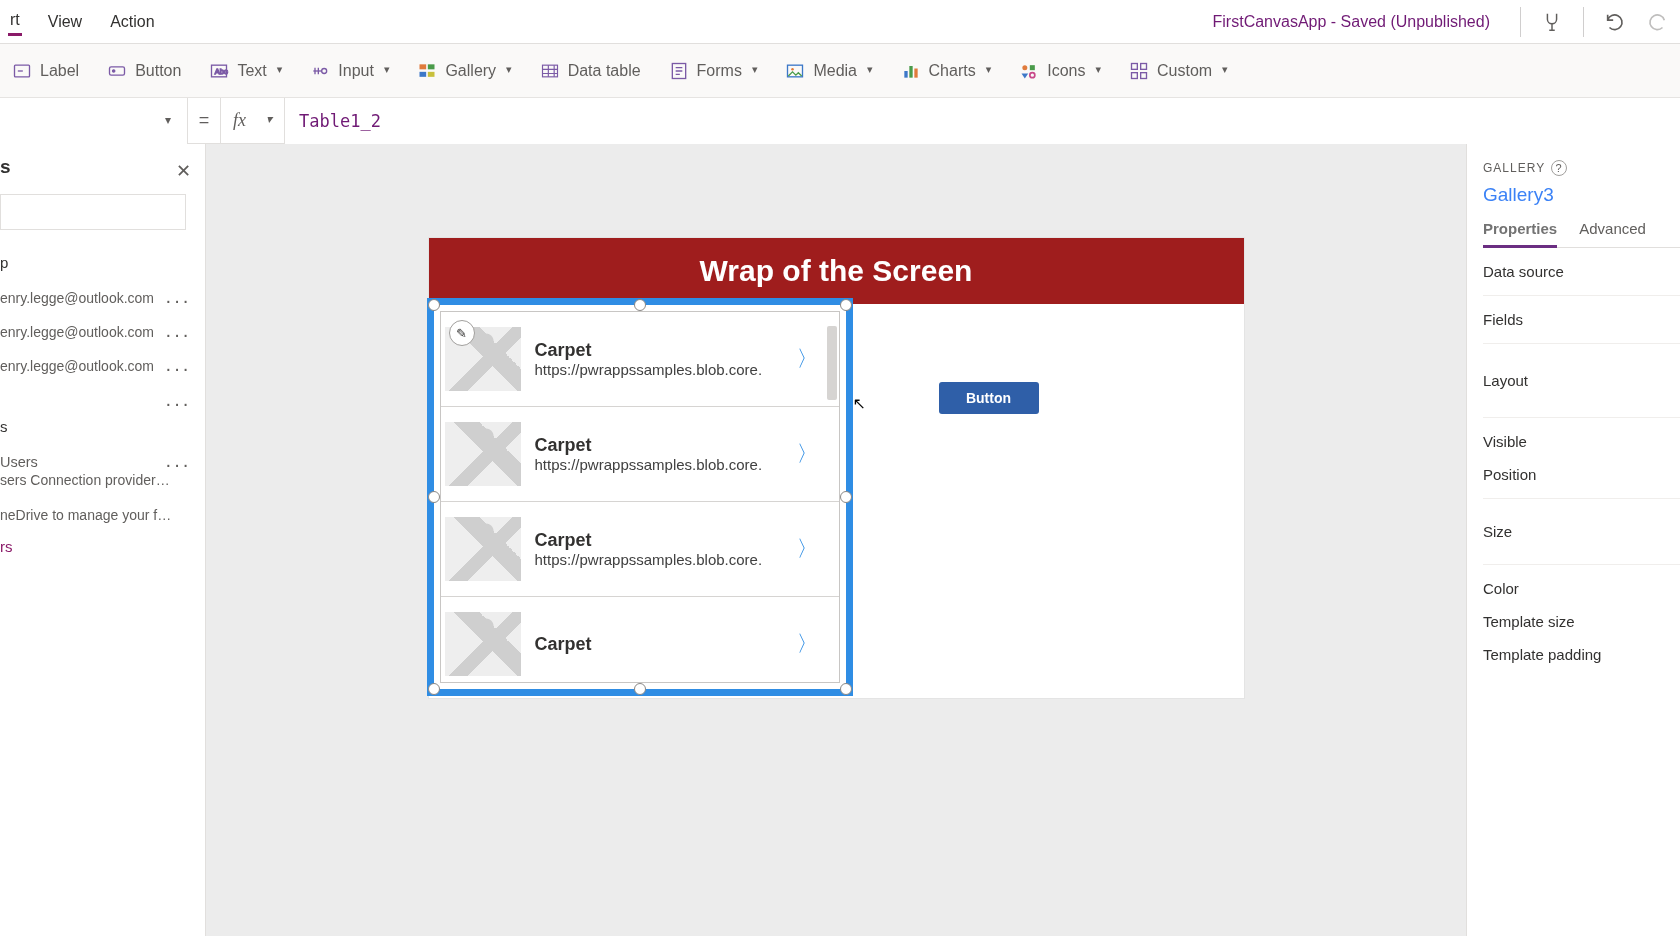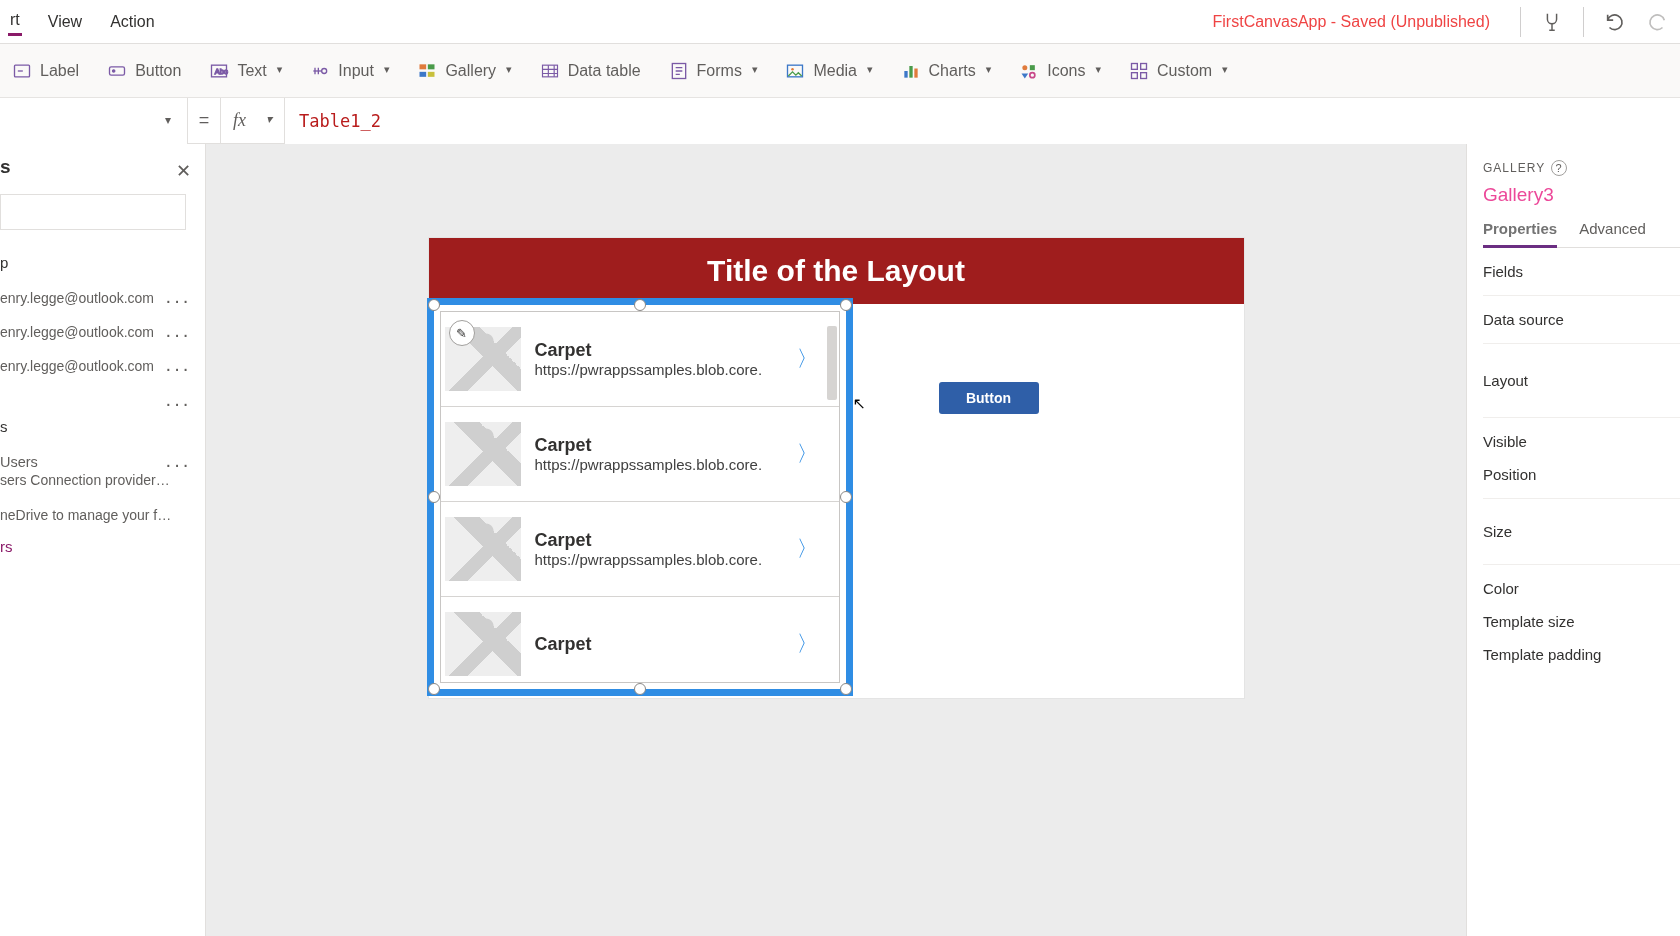--- a/index.html
+++ b/index.html
@@ -4,36 +4,36 @@
 <style>
   * { box-sizing: border-box; margin: 0; padding: 0; }
   html, body { width: 1680px; height: 936px; font-family: "Segoe UI", Arial, sans-serif; background: #faf9f8; color: #323130; overflow: hidden; }
   
   
   .menubar { display: flex; align-items: center; height: 44px; padding: 0 6px; border-bottom: 1px solid #e1dfdd; background: #fff; justify-content: space-between; }
   .menubar-left { display: flex; align-items: center; gap: 24px; padding-left: 2px; }
   .menu-item { font-size: 16px; color: #323130; cursor: pointer; padding: 4px 2px; }
   .menu-item.active { color: #323130; border-bottom: 3px solid #8a1a68; }
   .menubar-right { display: flex; align-items: center; gap: 20px; padding-right: 6px; }
-  .app-status { font-size: 16px; color: #ef4444; margin-right: 10px; }
+  .app-status { font-size: 16px; color: #701a75; margin-right: 10px; }
   .mb-divider { width:1px; height:30px; background:#d0cece; }
   .mbicon { width: 22px; height: 22px; display:flex; align-items:center; justify-content:center; color:#605e5c; cursor:pointer; }
   
   
   .toolbar { display:flex; align-items:center; height:54px; padding: 0 12px; gap: 28px; background:#faf9f8; border-bottom:1px solid #e6e4e2; }
   .tool { display:flex; align-items:center; gap:8px; font-size:16px; color:#605e5c; cursor:pointer; }
   .tool .caret { font-size:11px; color:#605e5c; margin-left:2px; }
   .tool svg, .tool .ticon { width:20px; height:20px; }
   
   
   .formula-bar { display:flex; align-items:center; height:46px; background:#fff; border-bottom:1px solid #e1dfdd; }
   .prop-select { width:188px; height:46px; display:flex; align-items:center; justify-content:flex-end; padding-right:16px; border-right:1px solid #e1dfdd; background:#fff; }
   .eq-sign { width:32px; text-align:center; font-size:18px; color:#605e5c; }
   .fx-box { display:flex; align-items:center; gap:20px; padding:0 12px; height:46px; border-left:1px solid #e1dfdd; border-right:1px solid #e1dfdd; font-style:italic; font-family: "Segoe UI", serif; color:#605e5c; cursor:pointer; }
-  .formula-input { flex:1; height:46px; padding:0 14px; font-family: Consolas, monospace; font-size:17px; color:#b91c1c; border:none; outline:none; }
+  .formula-input { flex:1; height:46px; padding:0 14px; font-family: Consolas, monospace; font-size:17px; color:#701a75; border:none; outline:none; }
   
   
   .main { display:flex; height: calc(936px - 44px - 54px - 46px); }
   
   
   .sources { width:206px; min-width:206px; background:#fff; border-right:1px solid #e1dfdd; padding: 12px 8px 0 0; position:relative; overflow:hidden; }
   .src-close { position:absolute; top:16px; right:14px; font-size:18px; color:#605e5c; cursor:pointer; }
   .src-title { font-size:19px; font-weight:600; padding-left:0; margin-bottom:16px; }
   .src-search { width:186px; height:36px; border:1px solid #e1dfdd; background:#fff; margin-bottom:24px; }
   .src-section-head { font-size:15px; color:#323130; margin: 6px 0 10px 0; }
@@ -64,21 +64,21 @@
   .edit-badge { position:absolute; top:8px; left:8px; width:26px; height:26px; border-radius:50%; background:#fff; border:1px solid #a19f9d; display:flex; align-items:center; justify-content:center; font-size:13px; color:#323130; z-index:3; }
   .handle { position:absolute; width:12px; height:12px; border:1px solid #8a8886; background:#fff; border-radius:50%; z-index:4; }
   
   .canvas-btn { position:absolute; top:144px; left:510px; width:100px; height:32px; background:#2f5fa8; color:#fff; font-size:14px; font-weight:600; border-radius:3px; display:flex; align-items:center; justify-content:center; cursor:pointer; }
   
   .cursor-arrow { position:absolute; left:424px; top:156px; font-size:16px; color:#000; pointer-events:none; }
   
   
   .props { width:214px; min-width:214px; background:#fff; border-left:1px solid #e1dfdd; padding:16px 0 0 16px; overflow:hidden; }
   .panel-label { font-size:12px; letter-spacing:1px; color:#605e5c; display:flex; align-items:center; gap:6px; }
-  .ctrl-name { font-size:19px; color:#ec4899; margin:8px 0 14px; }
+  .ctrl-name { font-size:19px; color:#3b82f6; margin:8px 0 14px; }
   .tabs { display:flex; gap:22px; border-bottom:1px solid #e1dfdd; margin-right:0; }
   .ptab { font-size:15px; padding-bottom:8px; color:#605e5c; cursor:pointer; }
   .ptab.active { color:#737373; font-weight:600; border-bottom:3px solid #6b2e82; margin-bottom:-1px; }
   .prop-row { font-size:15px; color:#323130; padding:15px 0; border-bottom:1px solid #f0eeec; }
   
   .help-q { width:16px; height:16px; border:1px solid #a19f9d; border-radius:50%; display:inline-flex; align-items:center; justify-content:center; font-size:11px; color:#605e5c; }
   .chev-down { display:inline-block; transform:translateY(-1px); font-size:12px; color:#605e5c; }
 </style>
 </head>
 <body>
@@ -255,21 +255,21 @@
       <div class="src-sub">sers Connection provider lets you ...</div>
     </div>
     <div class="src-item">
       <div class="src-sub">neDrive to manage your files. Yo...</div>
     </div>
     <div class="add-conn">rs</div>
   </div>
 
   <div class="canvas-wrap">
     <div class="canvas">
-      <div class="screen-title">Title of the Layout</div>
+      <div class="screen-title">Wrap of the Screen</div>
 
       <div class="gallery-sel">
 
         <div class="handle" style="top:-6px;left:-6px"></div>
         <div class="handle" style="top:-6px;left:calc(50% - 6px)"></div>
         <div class="handle" style="top:-6px;right:-6px"></div>
         <div class="handle" style="top:calc(50% - 6px);left:-6px"></div>
         <div class="handle" style="top:calc(50% - 6px);right:-6px"></div>
         <div class="handle" style="bottom:-6px;left:-6px"></div>
         <div class="handle" style="bottom:-6px;left:calc(50% - 6px)"></div>
@@ -322,22 +322,22 @@
   <div class="props">
     <div class="panel-label">
       <span>GALLERY</span>
       <span class="help-q">?</span>
     </div>
     <div class="ctrl-name">Gallery3</div>
     <div class="tabs">
       <div class="ptab active">Properties</div>
       <div class="ptab">Advanced</div>
     </div>
+    <div class="prop-row">Data source</div>
     <div class="prop-row">Fields</div>
-    <div class="prop-row">Data source</div>
     <div class="prop-row" style="padding:28px 0">Layout</div>
     <div class="prop-row" style="border-bottom:none;padding-bottom:8px">Visible</div>
     <div class="prop-row" style="border-top:none;padding-top:8px">Position</div>
     <div class="prop-row" style="padding:24px 0">Size</div>
     <div class="prop-row" style="border-bottom:none;padding-bottom:8px">Color</div>
     <div class="prop-row" style="border:none;padding:8px 0">Template size</div>
     <div class="prop-row" style="border:none;padding-top:8px">Template padding</div>
   </div>
 
 </div>

